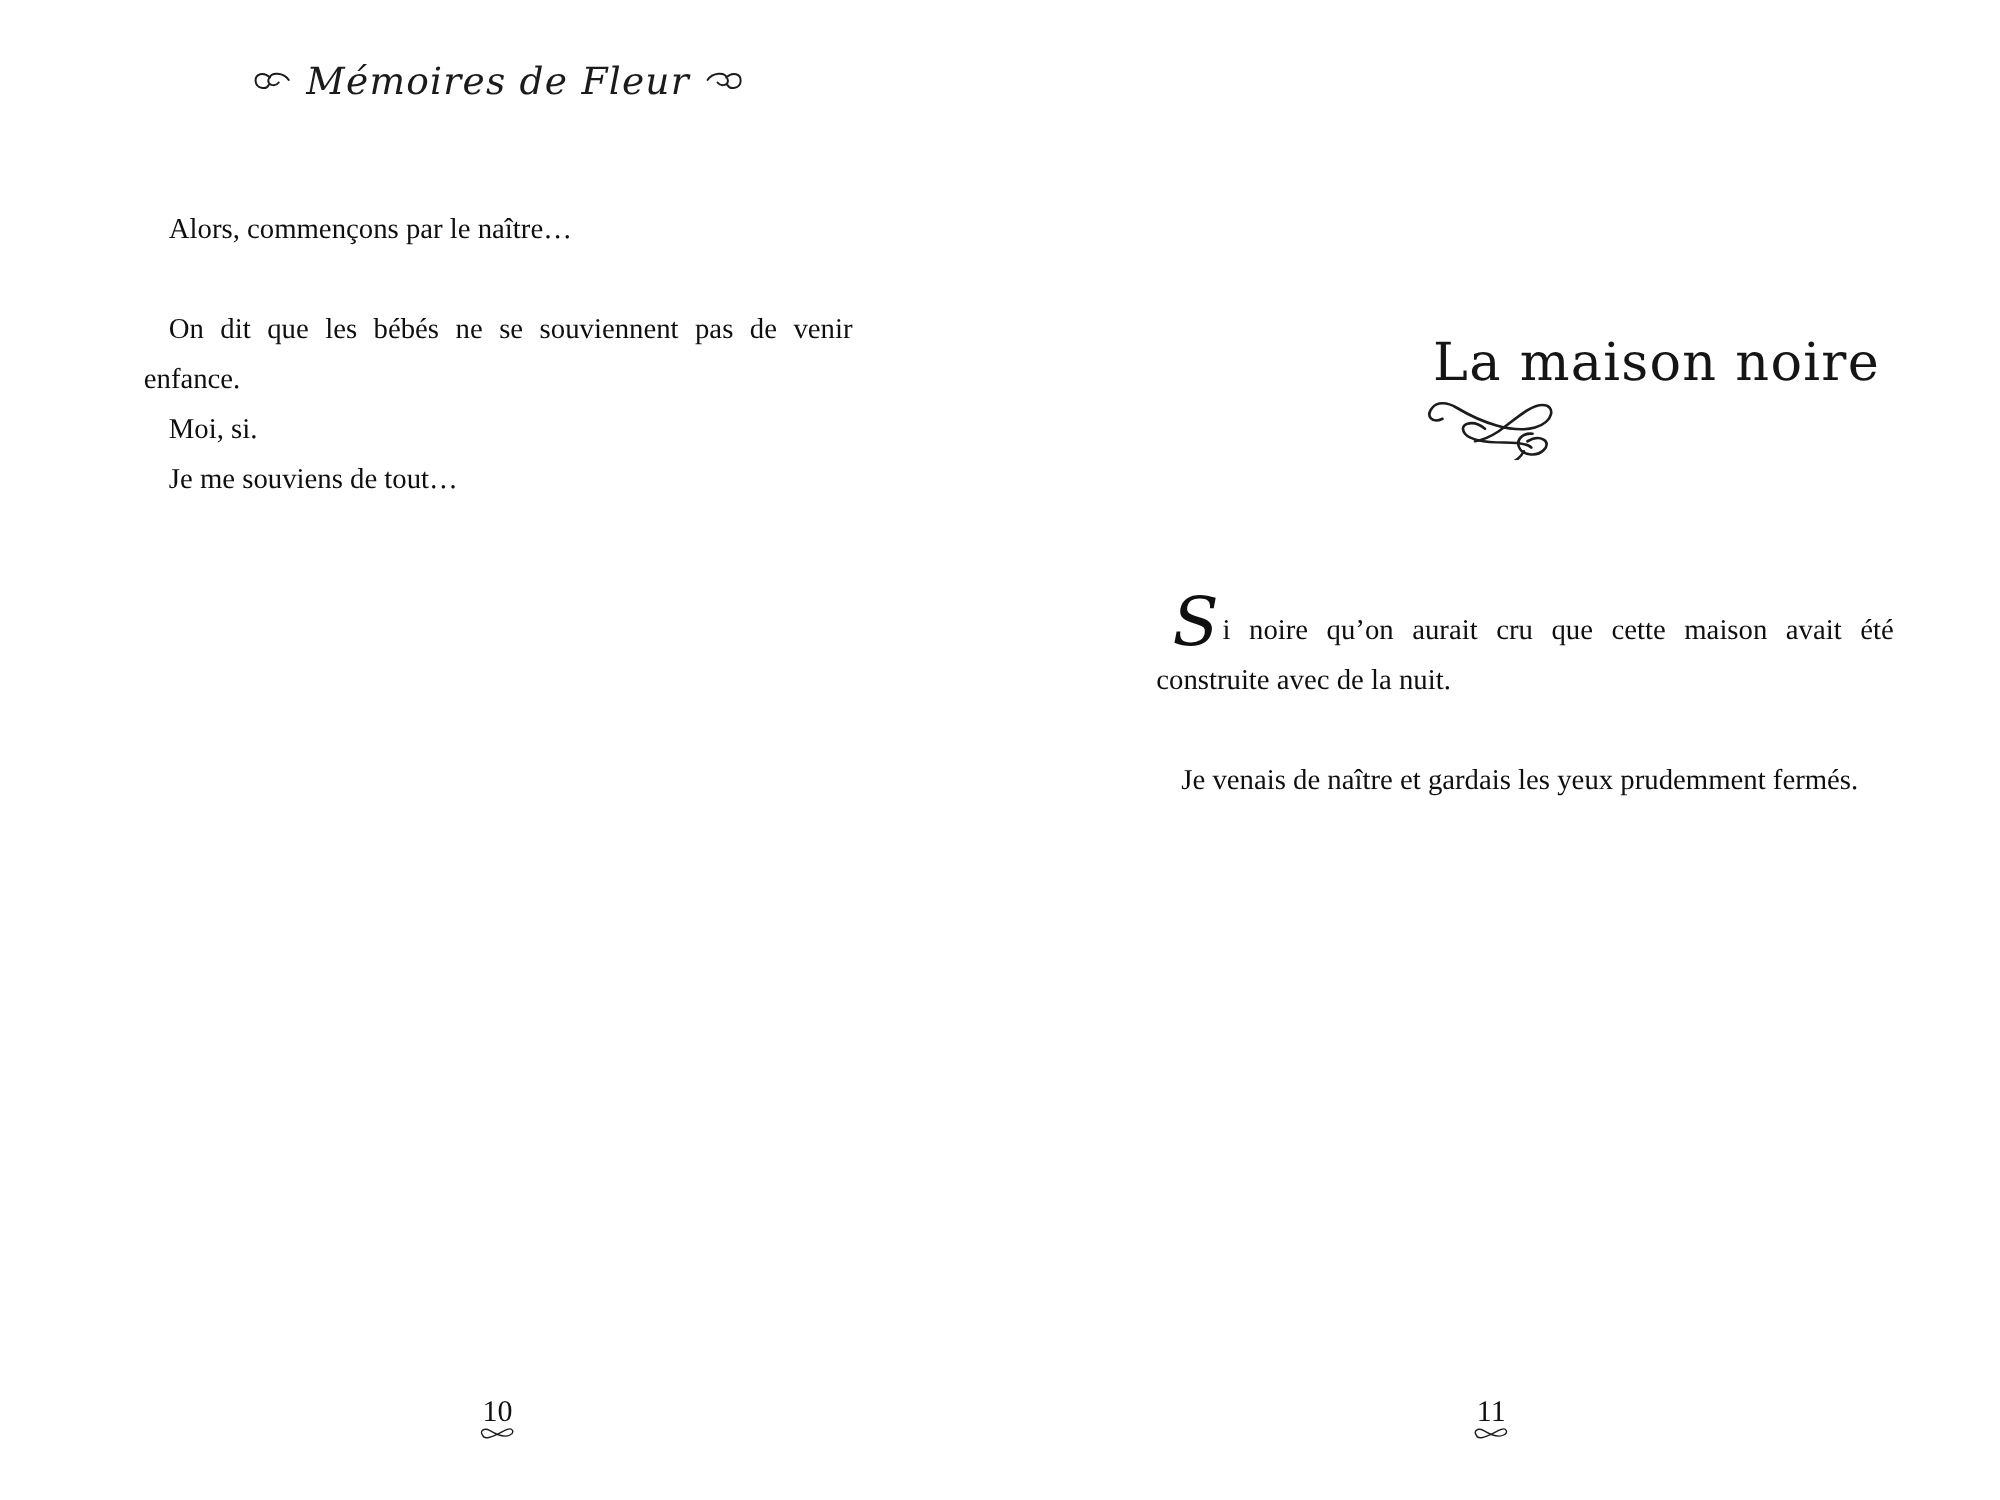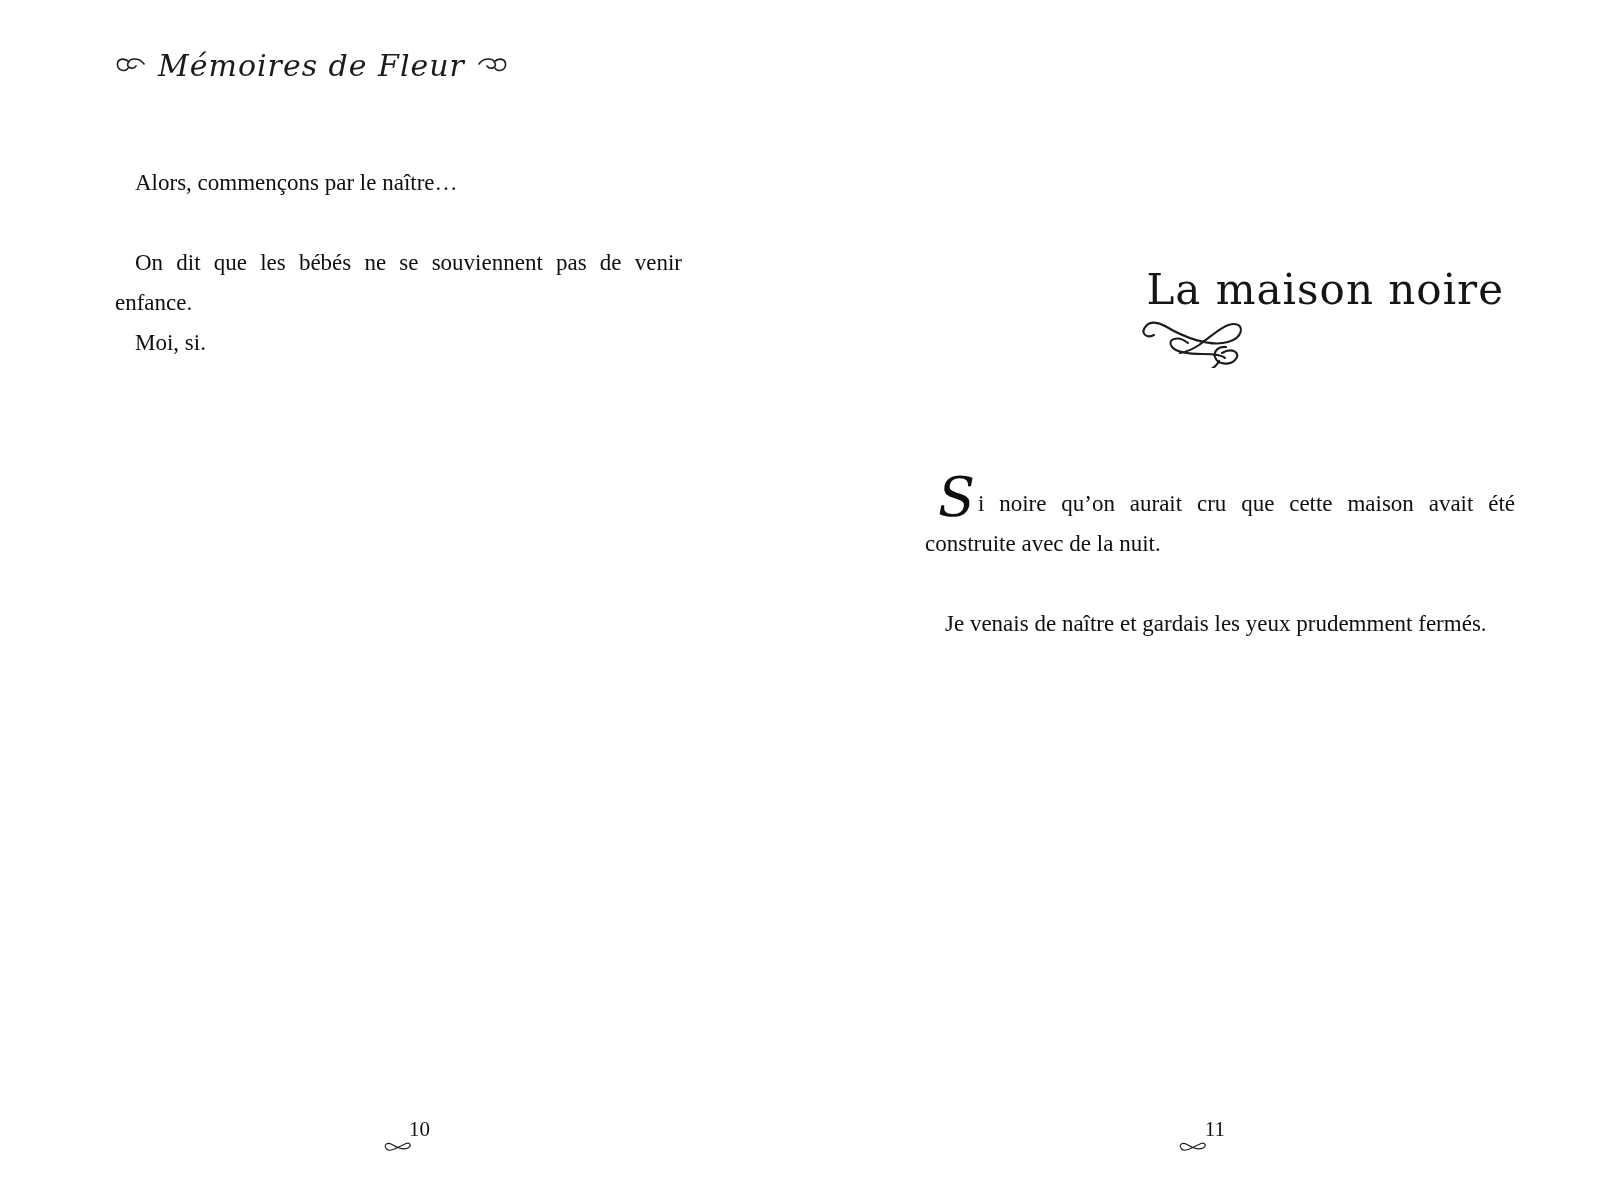--- a/index.html
+++ b/index.html
@@ -16,21 +16,21 @@
     font-family: "Liberation Serif", serif;
     color: #0f0f0f;
   }
   
   .running-header {
     position: absolute;
     left: 115px;
     top: 48px;
     width: 567px;
     display: flex;
-    justify-content: flex-start;
+    justify-content: center;
     align-items: center;
     gap: 13px;
   }
   .running-header .title {
     font-family: "DejaVu Serif", serif;
     font-style: italic;
     font-size: 30px;
     letter-spacing: 1px;
     color: #1b1b1b;
     white-space: nowrap;
@@ -97,22 +97,22 @@
     top: 5px;
     margin-right: 3px;
     color: #0f0f0f;
   }
   
   .page-number {
     position: absolute;
     top: 1117px;
     width: 64px;
     margin: 0;
-    text-align: right;
-    font-size: 21px;
+    text-align: center;
+    font-size: 24px;
     color: #111111;
   }
   .page-number.left  { left: 366px; }
   .page-number.right { left: 1161px; }
   .footer-ornament {
     position: absolute;
     top: 1141px;
     width: 64px;
     display: flex;
     justify-content: center;
@@ -136,20 +136,21 @@
       <svg width="30" height="20" viewBox="0 0 30 20">
         <path class="flourish-stroke" stroke-width="1.6" d="M1 8 C5 2, 15 1, 17 7 C19 12, 12 14, 9 10 M16 6 C21 1, 28 3, 27.5 9 C27 15, 19 16, 17 12"></path>
       </svg>
     </span>
   </header>
 
   <main class="page-left">
     <p class="para indent">Alors, commençons par le naître…</p>
     <p class="para indent justify gap">On dit que les bébés ne se souviennent pas de venir enfance.</p>
     <p class="para indent">Moi, si.</p>
+    <p class="para indent">Je me souviens de tout…</p>
   </main>
 
   <h1 class="chapter-title">La maison noire</h1>
   <div class="chapter-ornament flourish-lg">
     <svg width="106" height="58" viewBox="0 0 106 58">
       <path class="flourish-stroke" stroke-width="2.1" d="M15 25 C7 29, 1 23, 7 16 C11 11, 19 12, 26 16 C46 28, 71 37, 89 32 C104 28, 106 14, 95 14 C85 14, 74 25, 60 35 C54 39, 47 42, 41 43"></path>
       <path class="flourish-stroke" stroke-width="2.1" d="M49 33 C39 25, 27 29, 33 37 C38 43, 52 44, 64 44 C74 44, 83 45, 86 48"></path>
       <path class="flourish-stroke" stroke-width="2.1" d="M83 43 C93 37, 103 43, 96 50 C90 56, 78 54, 76 47 C74 41, 80 36, 87 37 M80 51 C76 59, 68 62, 62 60"></path>
     </svg>
   </div>

